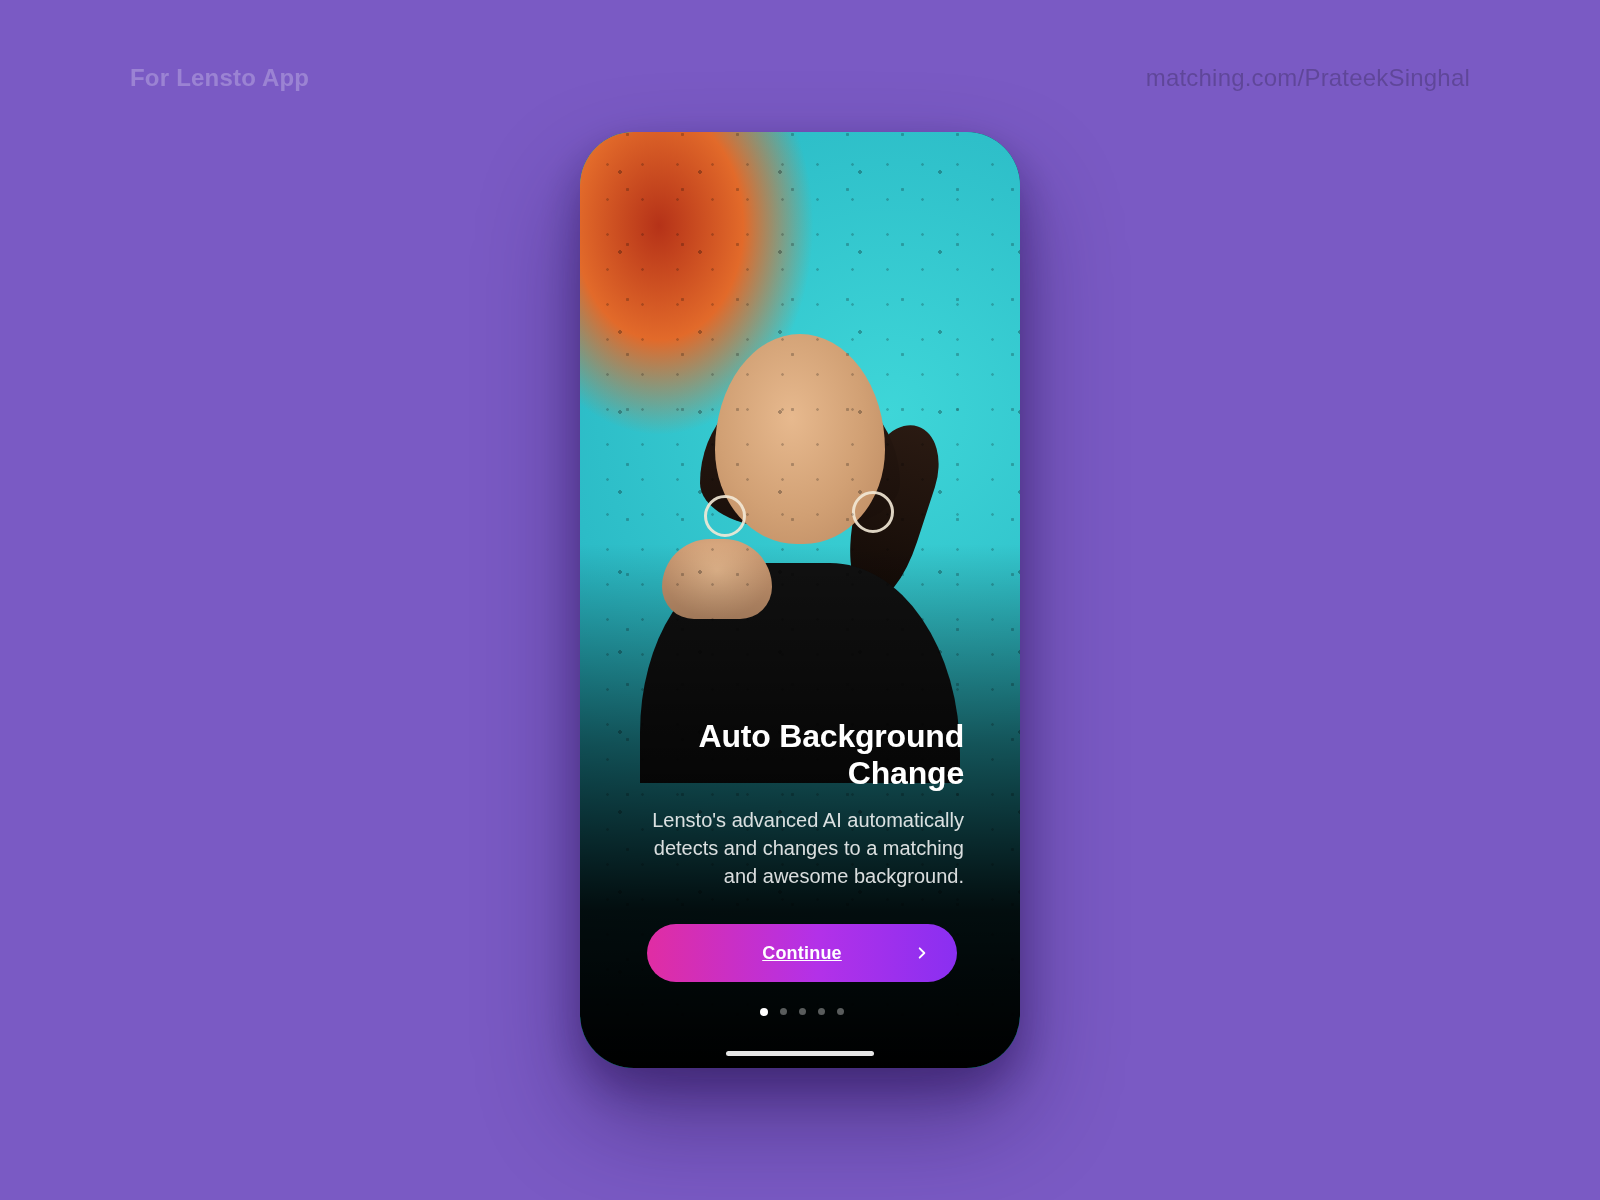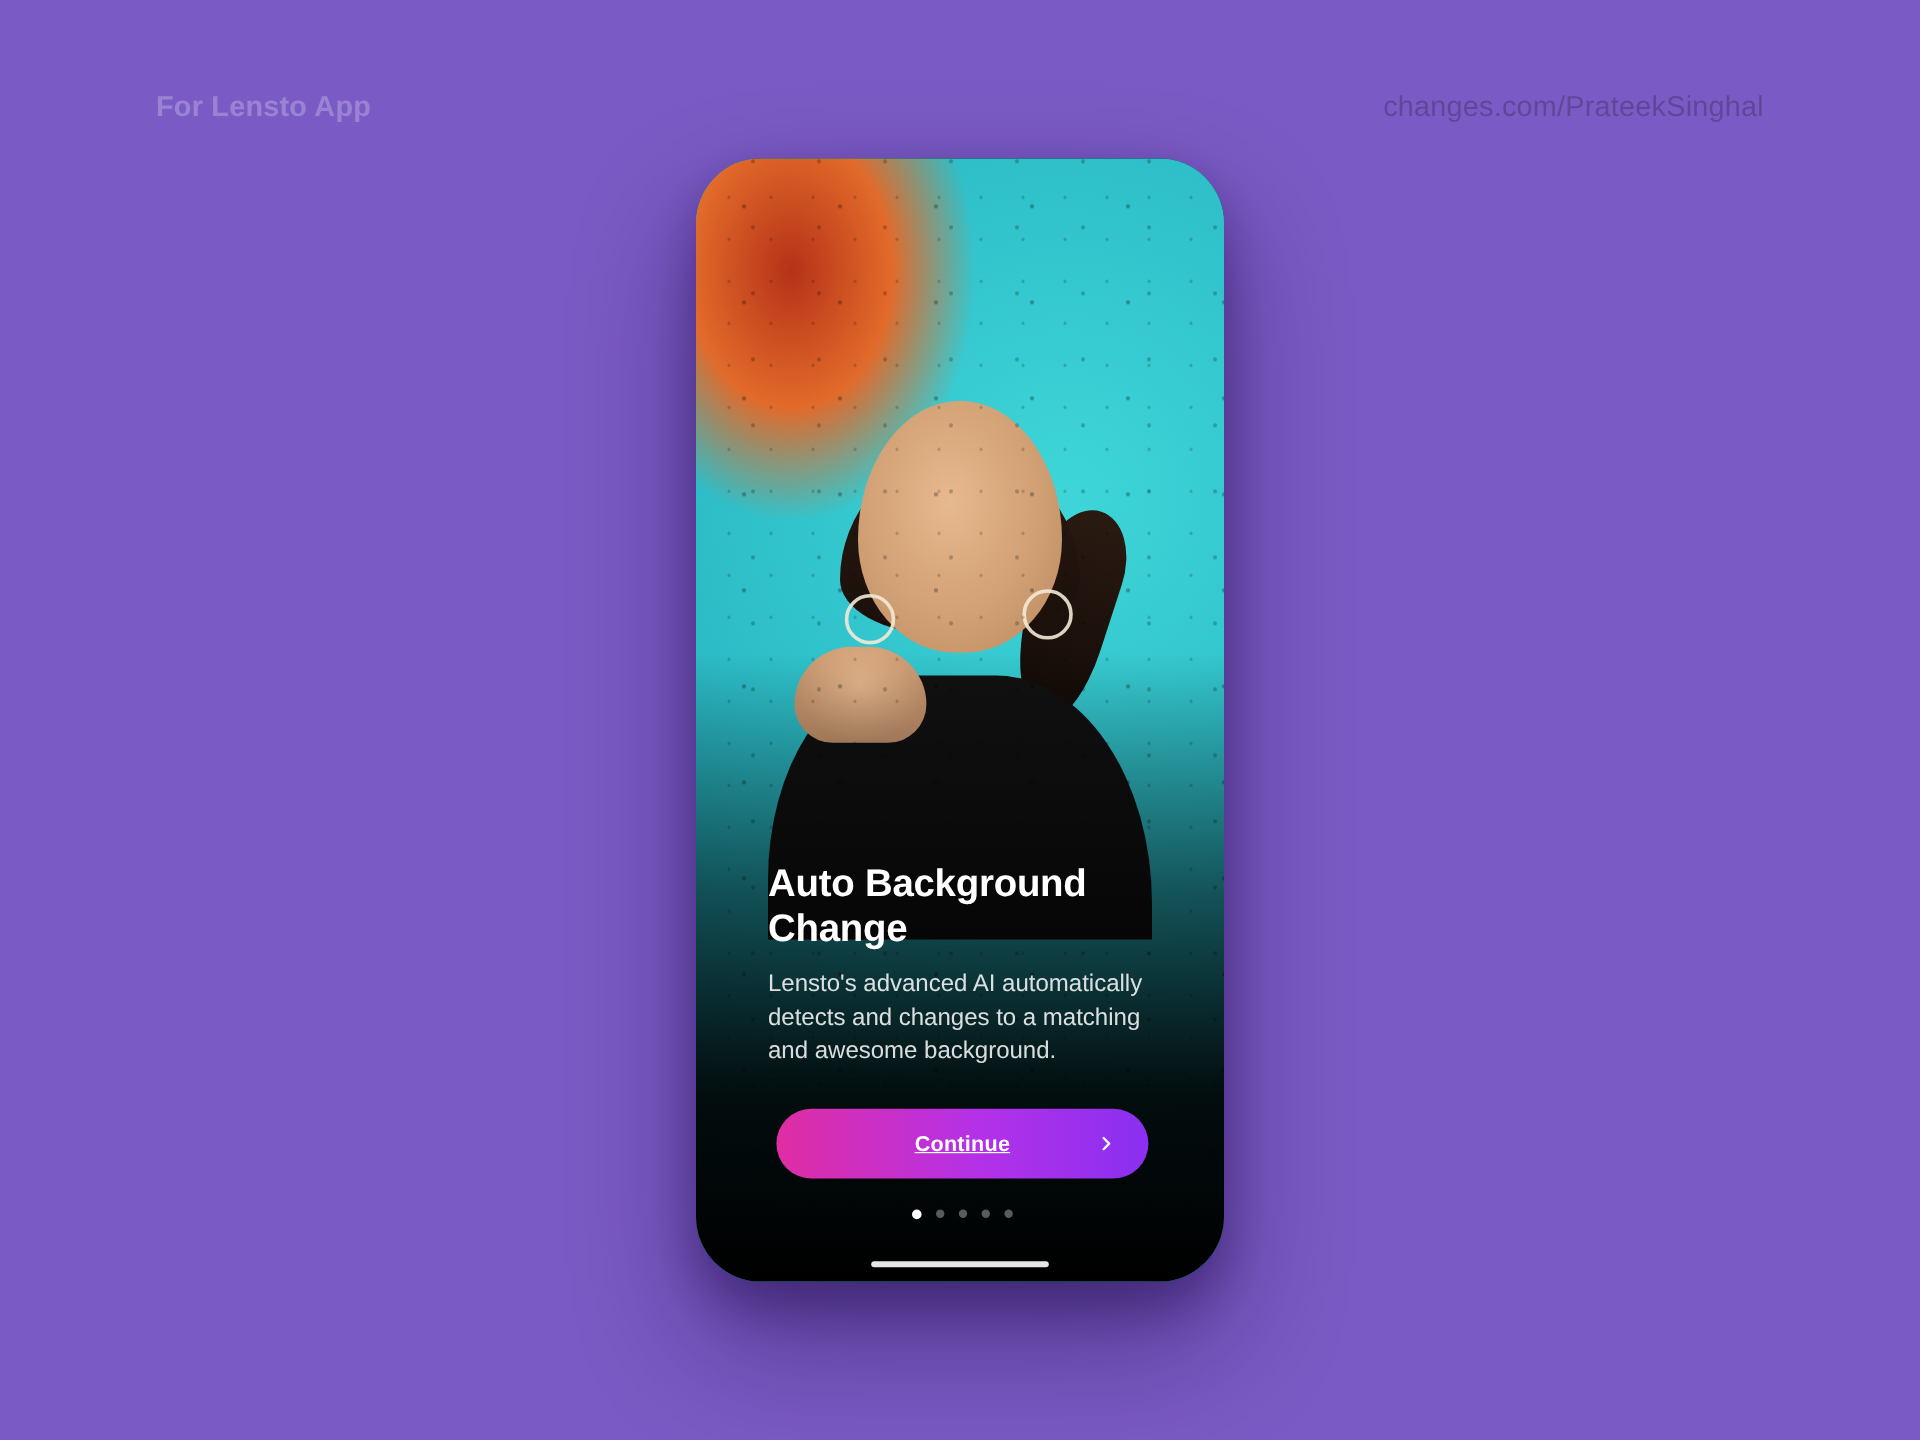--- a/index.html
+++ b/index.html
@@ -7,21 +7,21 @@
   body {
     width: 1600px;
     height: 1200px;
     background: #7a5ac4;
     font-family: -apple-system, BlinkMacSystemFont, "Segoe UI", Helvetica, Arial, sans-serif;
     position: relative;
     overflow: hidden;
   }
   .corner-label {
     position: absolute;
-    top: 76px;
+    top: 64px;
     font-size: 24px;
     font-weight: 600;
     color: rgba(255,255,255,0.25);
     letter-spacing: 0.2px;
     text-align: right;
   }
   .corner-left { left: 130px; }
   .corner-right { right: 130px; color: rgba(0,0,0,0.22); font-weight: 500; }
 
   .phone {
@@ -121,20 +121,21 @@
     left:0; right:0; bottom:0;
     height: 56%;
     background: linear-gradient(180deg, rgba(0,0,0,0) 0%, rgba(0,0,0,0.55) 38%, rgba(0,0,0,0.92) 70%, #000 100%);
   }
 
   .content {
     position:absolute;
     left:0; right:16px; bottom:0;
     padding: 0 40px 30px 60px;
     color:#fff;
+    text-align:right;
   }
   .title {
     font-size: 32px;
     font-weight: 700;
     line-height: 1.15;
     margin-bottom: 14px;
     letter-spacing: -0.2px;
   }
   .desc {
     font-size: 20px;
@@ -193,21 +194,21 @@
     width:148px; height:5px;
     border-radius:3px;
     background: rgba(255,255,255,0.9);
   }
 </style>
 </head>
 <body>
 
 <div class="corner-label corner-left">For Lensto App</div>
 
-<div class="corner-label corner-right">changes.com/PrateekSinghal</div>
+<div class="corner-label corner-right">matching.com/PrateekSinghal</div>
 
 <div class="phone">
 
   <div class="hero">
     <div class="person">
       <div class="ponytail"></div>
       <div class="hair"></div>
       <div class="head"></div>
       <div class="earring left"></div>
       <div class="earring right"></div>

